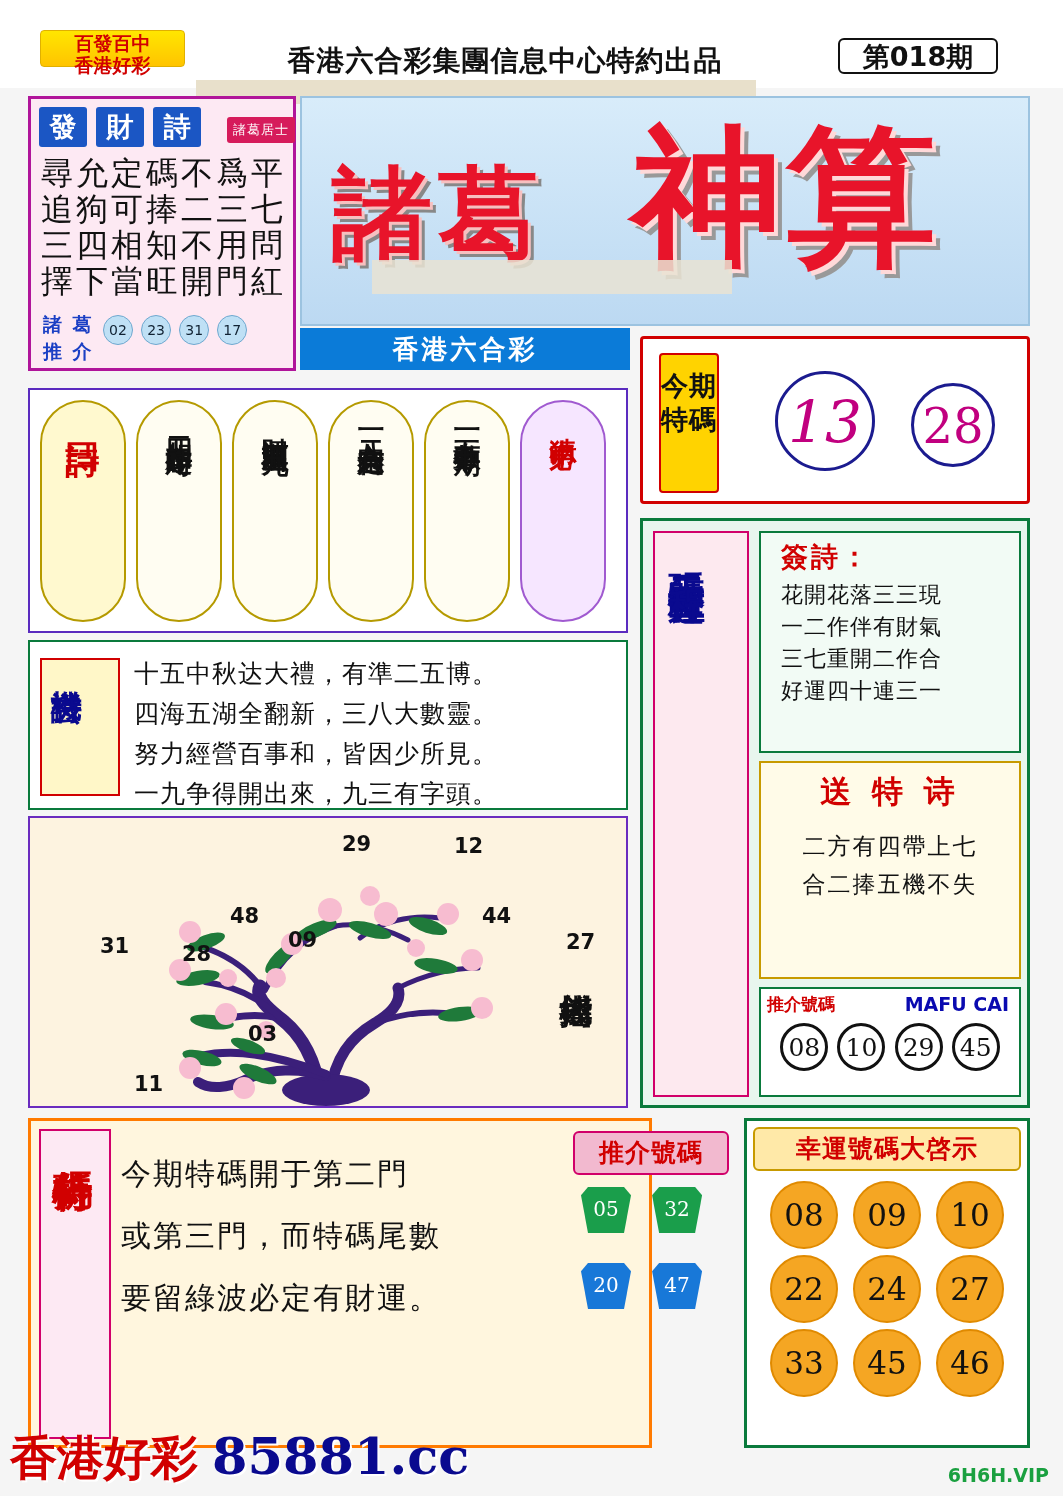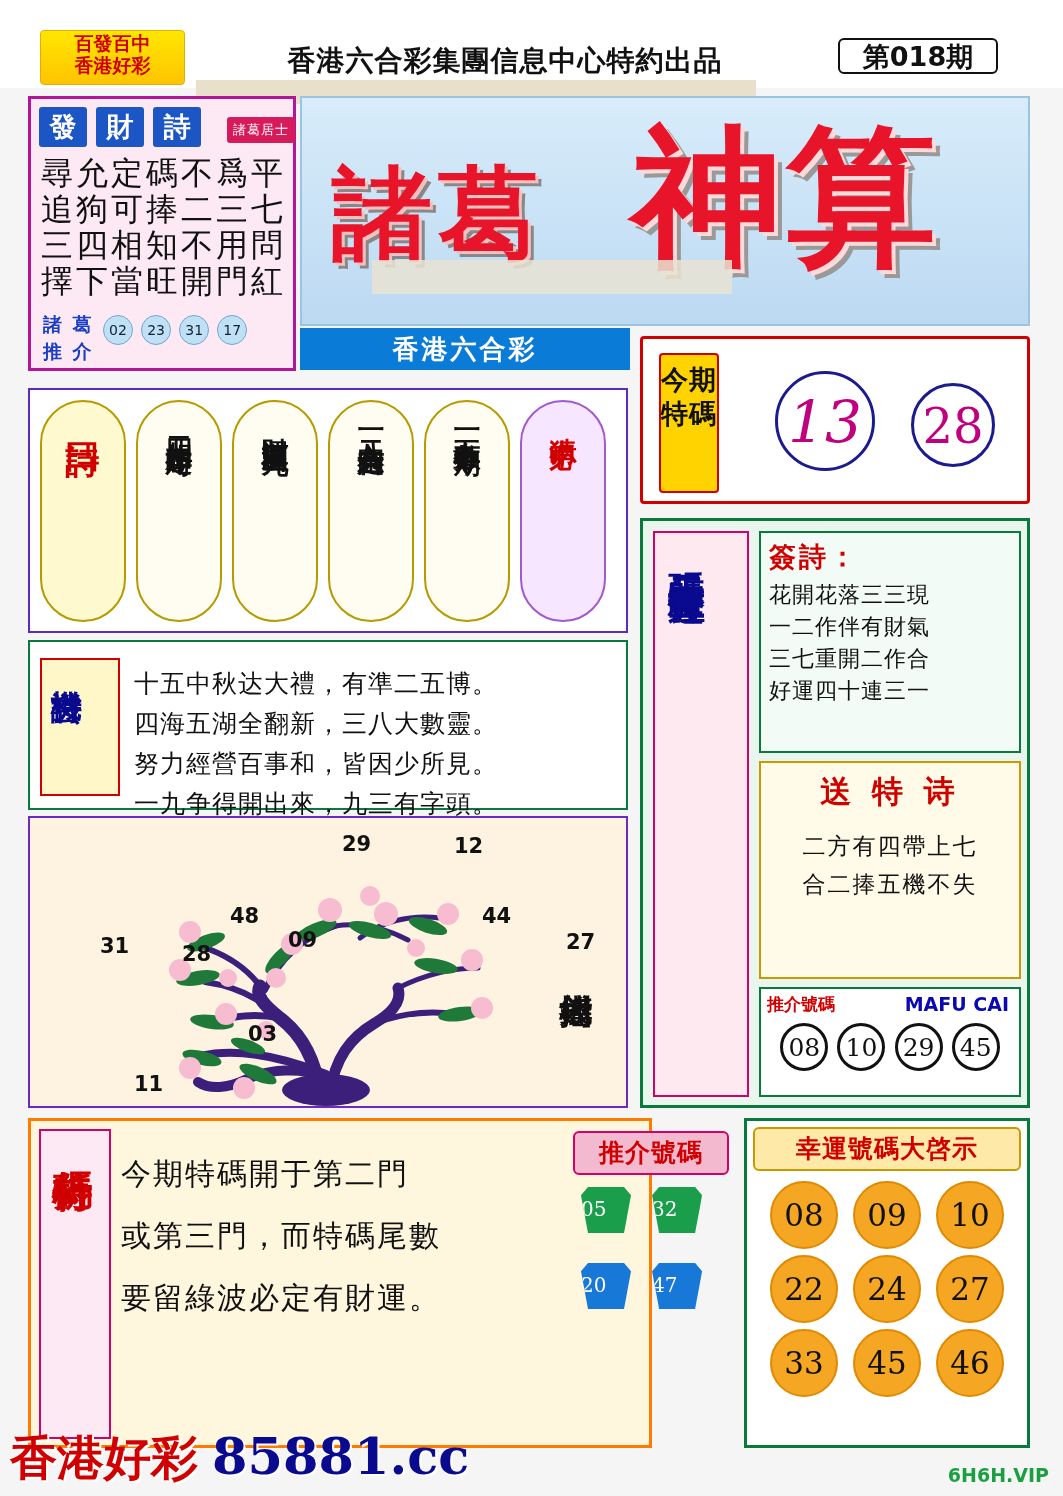--- a/index.html
+++ b/index.html
@@ -9,21 +9,21 @@
     background:#fff;
     font-family:"DejaVu Sans","Liberation Sans",sans-serif;
     position:relative;
     overflow:hidden;
   }
   .page { position:relative; width:1063px; height:1496px; background:#f5f5f5; }
 
   
   .header { position:absolute; left:0; top:0; width:1063px; height:88px; background:#fff; }
   .logo {
-    position:absolute; left:40px; top:30px; width:145px; height:55px;
+    position:absolute; left:40px; top:30px; width:145px; height:37px;
     background:linear-gradient(#ffe600,#ffc400);
     border-radius:4px; color:#d10000; font-weight:bold; font-size:19px;
     text-align:center; line-height:22px; padding-top:1px;
     border:1px solid #e0b000;
   }
   .logo span { display:block; }
   .hdr-title {
     position:absolute; left:205px; top:42px; width:600px;
     font-size:28px; font-weight:bold; color:#111; letter-spacing:1px;
     text-align:center;
@@ -99,21 +99,21 @@
 
   
   .special {
     position:absolute; left:640px; top:336px; width:390px; height:168px;
     background:#fff; border:3px solid #d10000; border-radius:4px;
   }
   .sp-label {
     position:absolute; left:16px; top:14px; width:60px; height:140px;
     background:#ffd300; border:2px solid #d10000; border-radius:4px;
     color:#111; font-size:27px; font-weight:bold; text-align:center;
-    line-height:34px; padding-top:8px; letter-spacing:1px;
+    line-height:34px; padding-top:14px; letter-spacing:1px;
   }
   .sp-ball {
     position:absolute; top:32px; width:100px; height:100px; border-radius:50%;
     background:#fff; border:3px solid #1b1b8f; color:#c1007f;
     font-size:58px; text-align:center; line-height:96px;
     font-family:"DejaVu Serif","Liberation Serif",serif;
   }
   .sp-ball.b1 { left:132px;font-style:italic; }
   .sp-ball.b2 { left:268px; top:44px; width:84px; height:84px; font-size:48px; line-height:80px; color:#c1007f; }
 
@@ -153,21 +153,21 @@
   }
   .zt-col .vt {
     writing-mode:vertical-rl; text-orientation:upright;
     font-size:37px; font-weight:bold; color:#0a0a8f; line-height:48px;
     margin:10px 0 0 8px; letter-spacing:2px;
     font-family:"DejaVu Serif","Liberation Serif",serif;
   }
   .qianshi {
     position:absolute; left:116px; top:10px; width:262px; height:222px;
     background:#f2fbf5; border:2px solid #0a7a3c;
-    padding:6px 8px;
+    padding:6px 20px;
   }
   .qianshi .t { font-size:27px; font-weight:bold; color:#d10000; letter-spacing:3px; margin-bottom:4px; }
   .qianshi .l { font-size:22px; color:#111; line-height:32px; letter-spacing:1px;
     font-family:"DejaVu Serif","Liberation Serif",serif; }
   .songte {
     position:absolute; left:116px; top:240px; width:262px; height:218px;
     background:#fffbe8; border:2px solid #c79a00; padding:8px;
   }
   .songte .t { font-size:31px; font-weight:bold; color:#d10000; text-align:center; letter-spacing:5px; margin-bottom:14px;
     text-shadow:1px 1px 0 #ffd; }
@@ -199,22 +199,21 @@
   }
   .xj-badge .vt {
     writing-mode:vertical-rl; text-orientation:upright;
     font-size:31px; font-weight:bold; color:#0a0a8f; line-height:42px;
     margin:6px 0 0 4px;
     font-family:"DejaVu Serif","Liberation Serif",serif;
   }
   .xj-lines {
     position:absolute; left:104px; top:12px; width:486px;
     font-size:25px; line-height:40px; color:#111; letter-spacing:1px;
-    font-family:Liberation Mono, monospace;
-    margin-top:12px;
+    font-family:Liberation Serif, serif;
   }
 
   
   .treebox {
     position:absolute; left:28px; top:816px; width:600px; height:292px;
     background:#fdf3e0; border:2px solid #6a2bbf; overflow:hidden;
   }
   .treebox .num {
     position:absolute; font-size:21px; font-weight:bold; color:#111;
   }
@@ -250,21 +249,21 @@
   }
   .an-rec .t {
     height:44px; background:#f2b9cf; border:2px solid #d1006a; border-radius:6px;
     color:#d10000; font-size:25px; font-weight:bold; text-align:center; line-height:40px;
     letter-spacing:1px;
   }
   .an-rec .grid { margin-top:8px; }
   .an-rec .row { height:76px; }
   .shield {
     display:inline-block; width:50px; height:46px; margin:4px 8px 0 8px;
-    color:#fff; font-size:20px; text-align:left; line-height:44px;
+    color:#fff; font-size:20px; text-align:center; line-height:44px;
     clip-path: polygon(14% 0,86% 0,100% 18%,86% 100%,50% 100%,14% 100%,0 18%);
     font-family:"DejaVu Serif","Liberation Serif",serif;
   }
   .shield.g { background:#1a9e4b; }
   .shield.r { background:#e01020; }
   .shield.b { background:#1878d8; }
 
   
   .lucky {
     position:absolute; left:744px; top:1118px; width:286px; height:330px;

